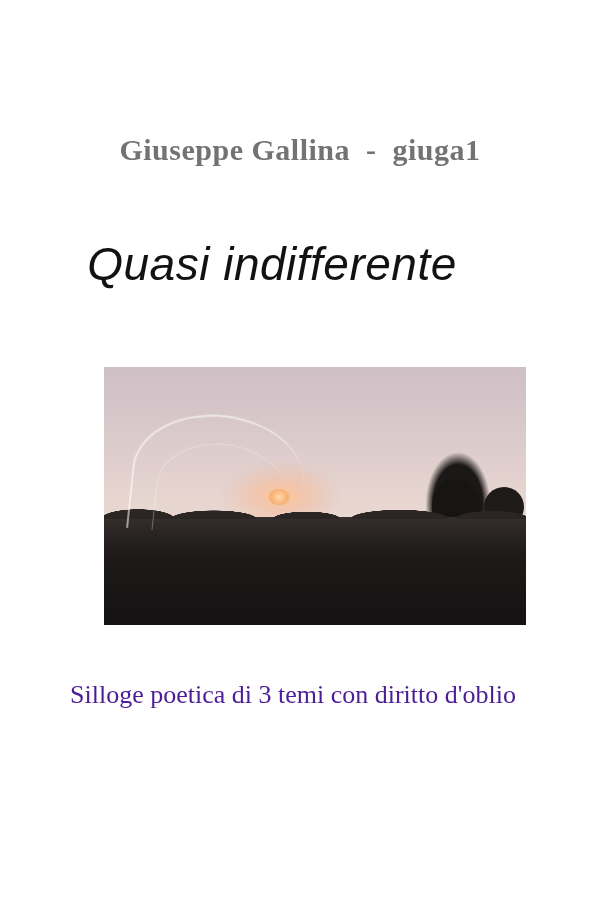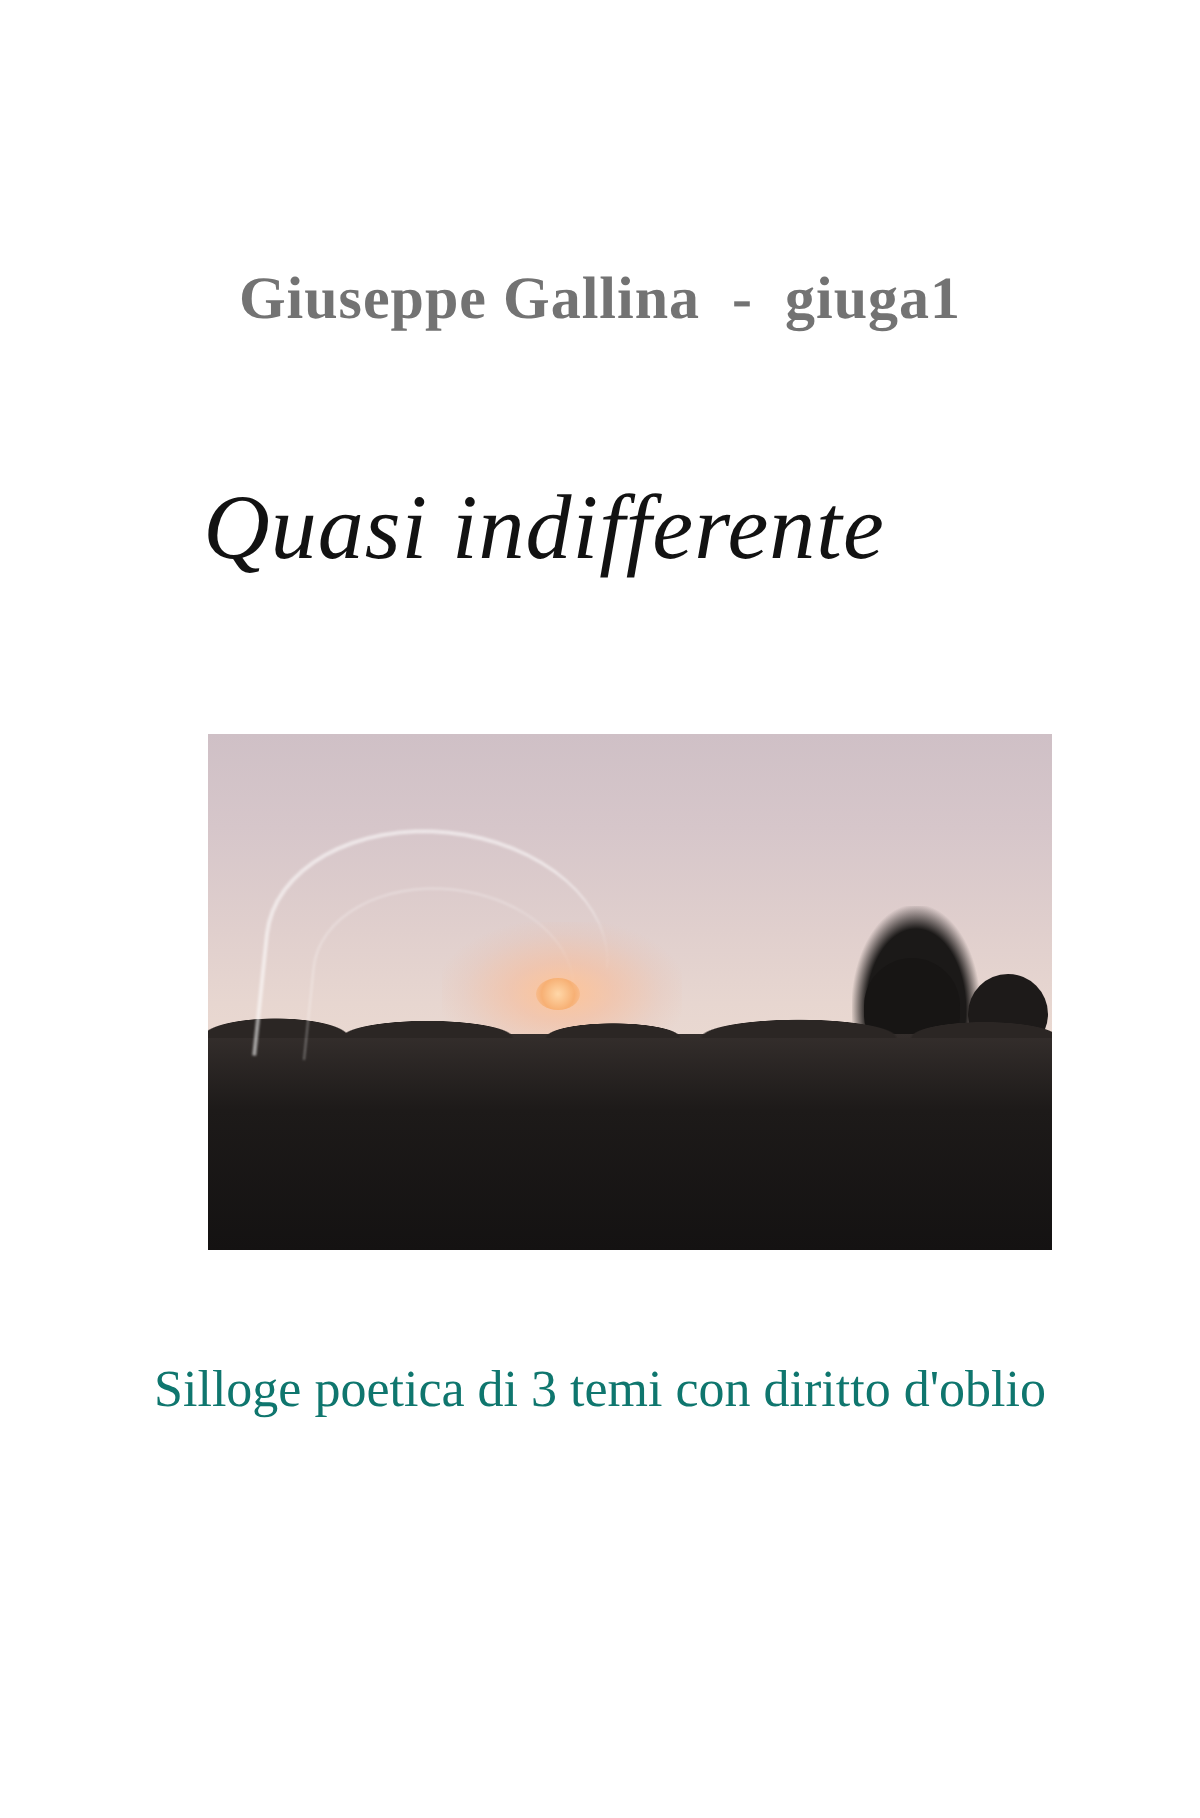--- a/index.html
+++ b/index.html
@@ -31,21 +31,21 @@
     letter-spacing: 0.5px;
     color: #737373;
     white-space: pre;
   }
   .book-title {
     position: absolute;
     top: 237px;
     left: 0;
     width: 544px;
     text-align: center;
-    font-family: Liberation Serif, serif;
+    font-family: Liberation Sans, sans-serif;
     font-style: italic;
     font-size: 46px;
     color: #121212;
     letter-spacing: 0.5px;
   }
   .cover-image {
     position: absolute;
     left: 104px;
     top: 367px;
     width: 422px;
@@ -163,25 +163,25 @@
     border-bottom: none;
     border-right: none;
     transform: rotate(6deg);
     filter: blur(0.6px);
   }
   .subtitle {
     position: absolute;
     top: 679px;
     left: 70px;
     width: 460px;
-    text-align: center;
+    text-align: left;
     font-family: "Liberation Serif", serif;
     font-size: 26px;
     line-height: 1.25;
-    color: #0f766e;
+    color: #4c1d95;
   }
 </style>
 </head>
 <body>
 
 <div class="page">
 
   <div class="author-line">Giuseppe Gallina  -  giuga1</div>
 
   <div class="book-title">Quasi indifferente</div>

